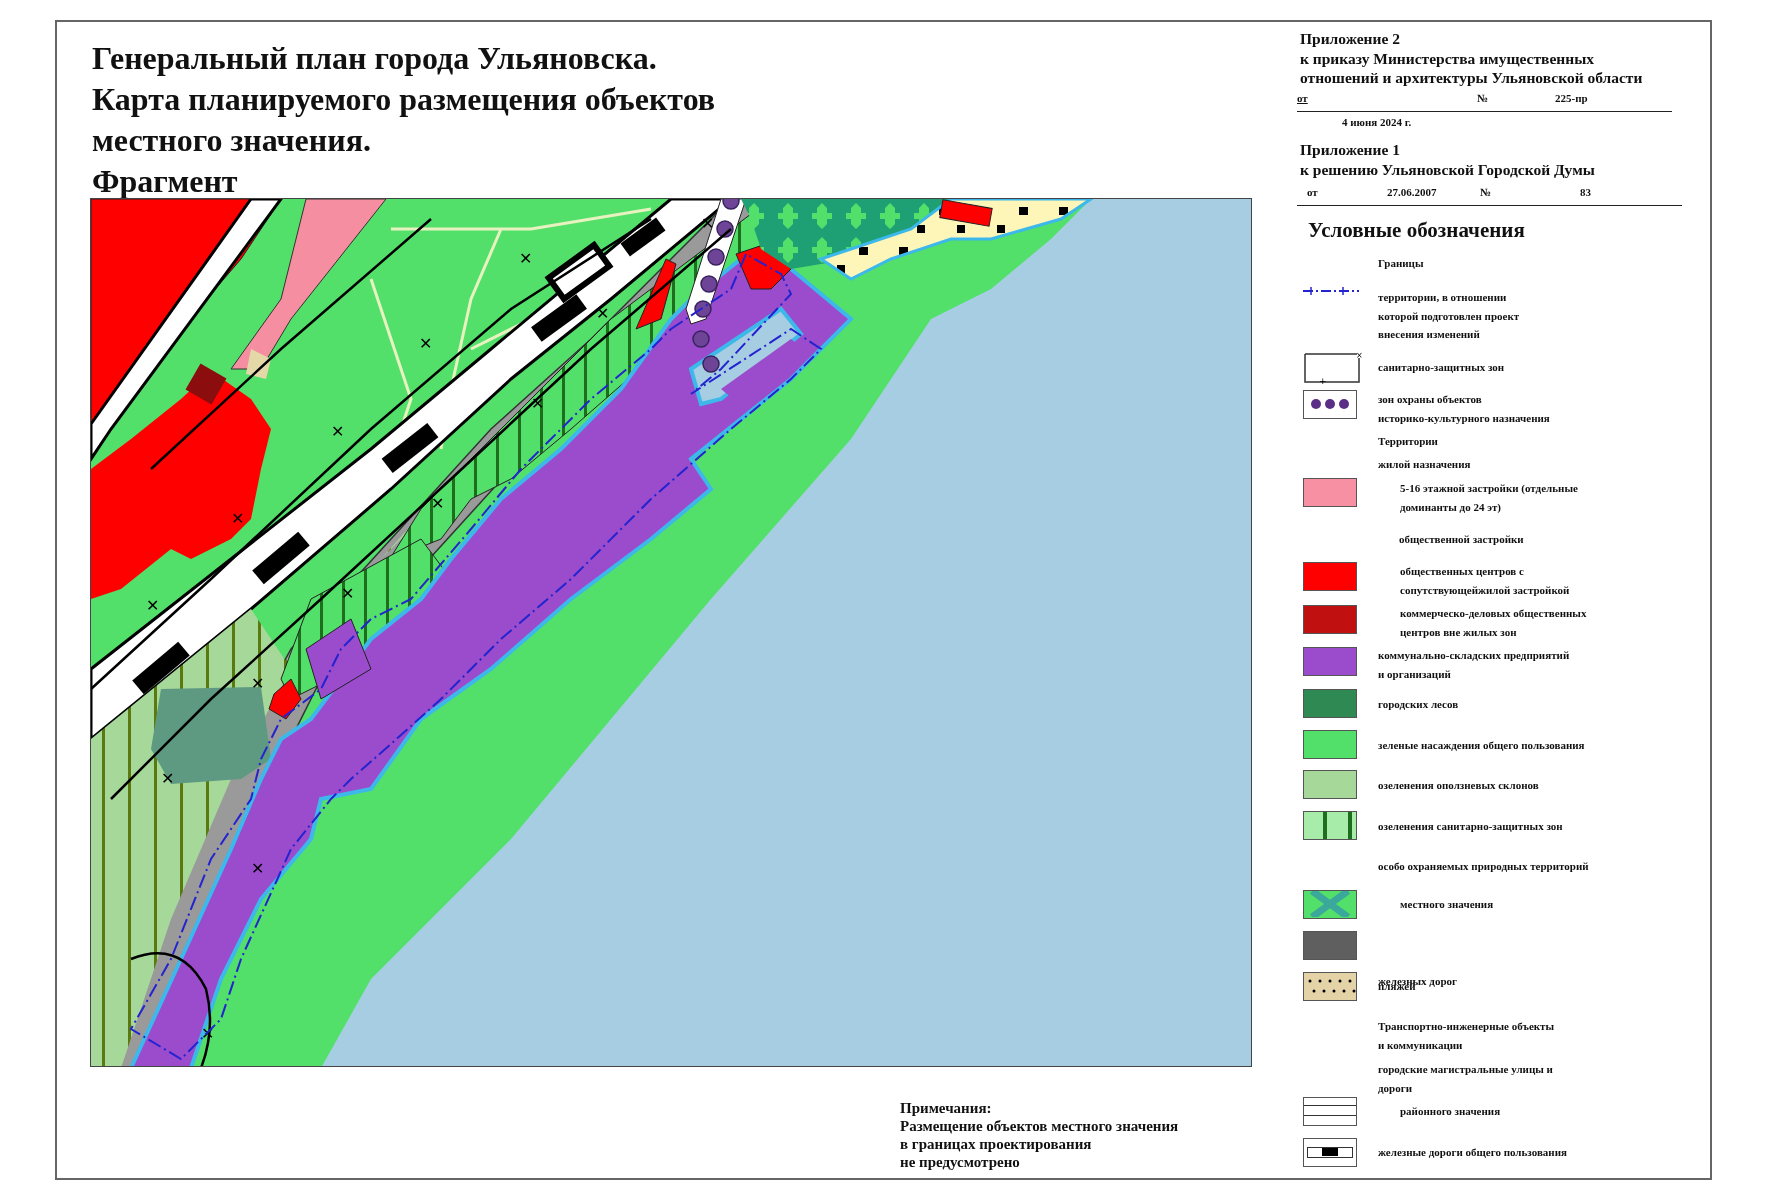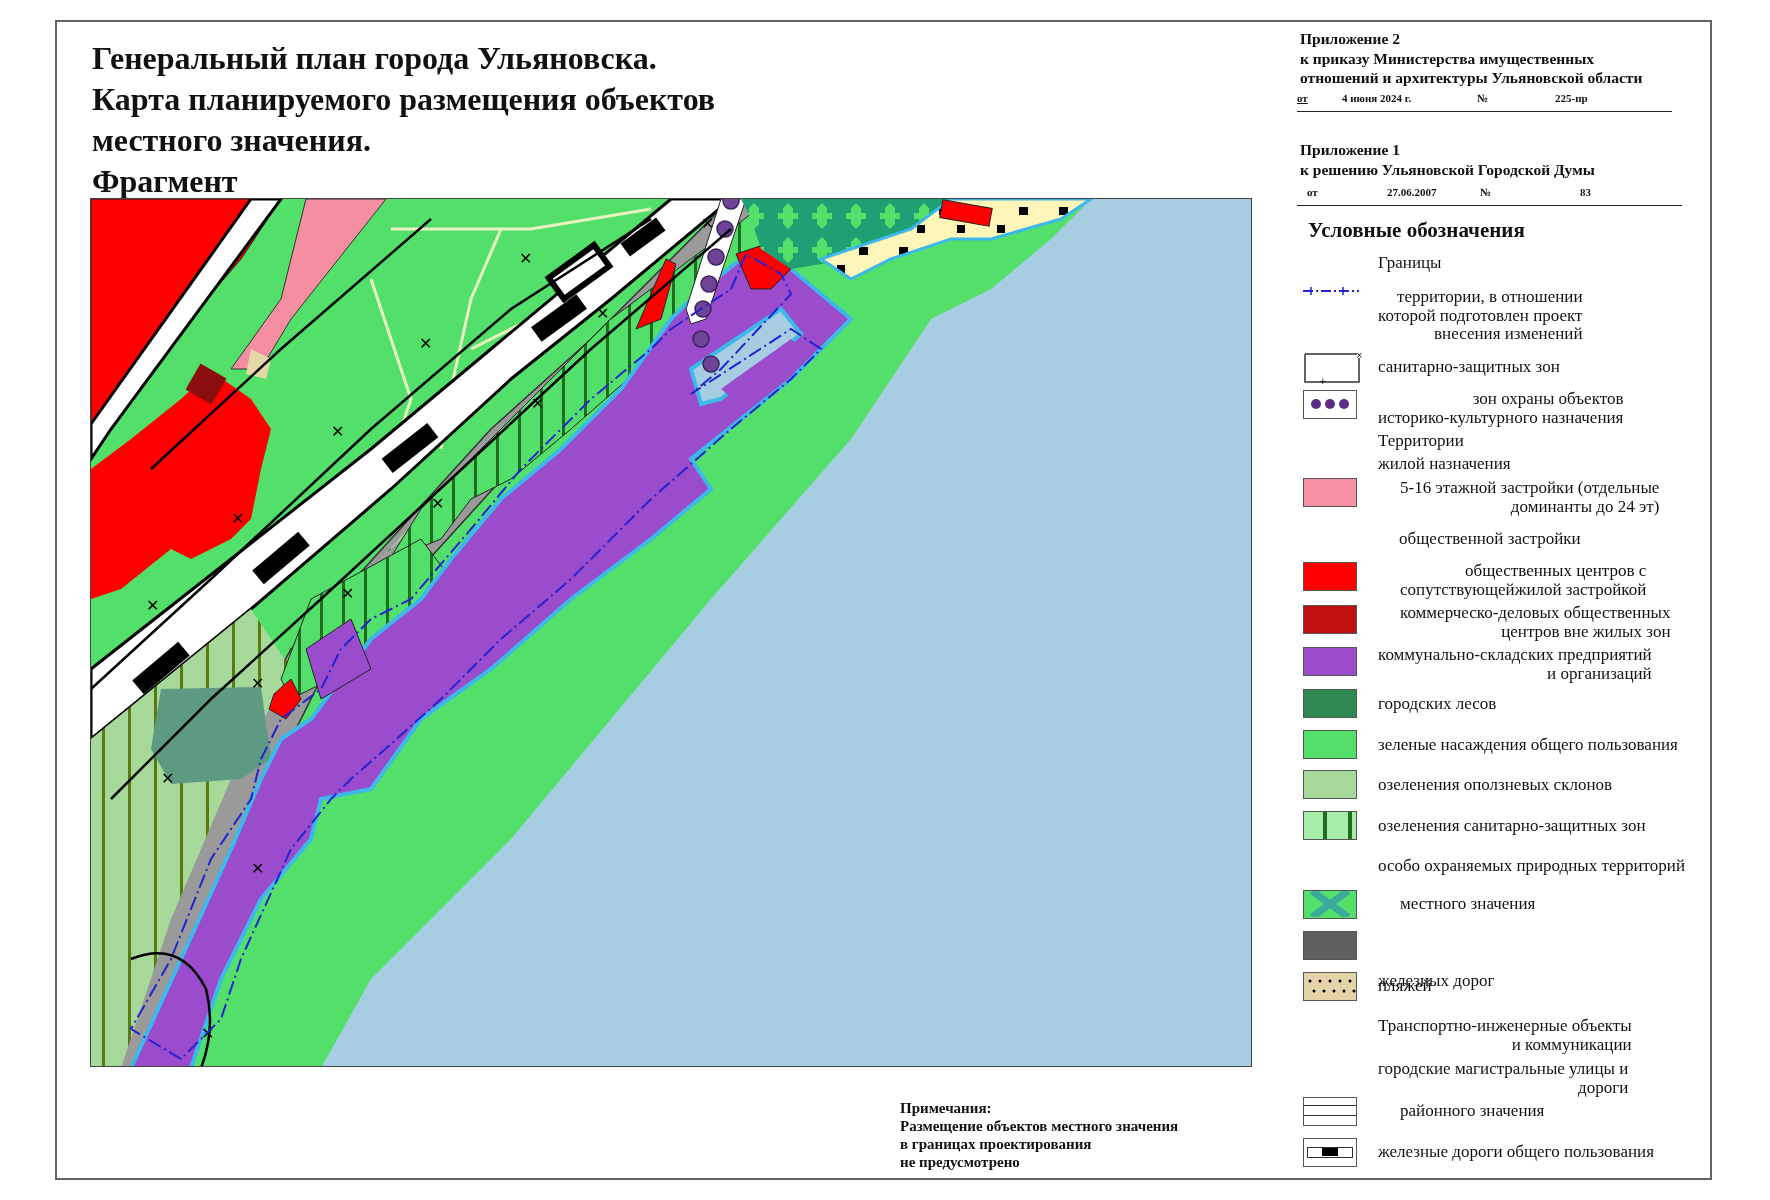--- a/index.html
+++ b/index.html
@@ -6,21 +6,21 @@
   body{width:1770px;height:1200px;position:relative;overflow:hidden;font-family:"Liberation Serif","DejaVu Serif",serif;color:#111;}
   .frame{position:absolute;left:55px;top:20px;width:1657px;height:1160px;border:2px solid #666;box-sizing:border-box;}
   .title{position:absolute;left:92px;top:38px;font-weight:bold;font-size:32px;line-height:41px;color:#111;}
   .title div{white-space:nowrap;}
   .map{position:absolute;left:90px;top:198px;width:1162px;height:869px;border:1px solid #444;box-sizing:border-box;overflow:hidden;background:#a7cde2;}
   .map svg{position:absolute;left:0;top:0;}
   .appx{position:absolute;left:1300px;font-weight:bold;font-size:15.5px;line-height:19.5px;white-space:nowrap;}
   .line{position:absolute;border-bottom:1.5px solid #222;font-weight:bold;font-size:11px;height:19px;}
   .line span{position:absolute;top:0;white-space:nowrap;}
   .legend-title{position:absolute;left:1308px;top:218px;font-weight:bold;font-size:21px;white-space:nowrap;}
-  .lg{position:absolute;font-weight:normal;font-size:17px;line-height:18.5px;white-space:nowrap;text-align:right;}
+  .lg{position:absolute;font-weight:bold;font-size:11px;line-height:18.5px;white-space:nowrap;}
   .sw{position:absolute;left:1303px;width:54px;height:29px;border:1.5px solid #555;box-sizing:border-box;}
   .note{position:absolute;left:900px;top:1099px;font-weight:bold;font-size:15px;line-height:18px;white-space:nowrap;}
 </style>
 </head>
 <body>
 
 <div class="frame"></div>
 
 <div class="title">
   <div>Генеральный план города Ульяновска.</div>
@@ -147,21 +147,21 @@
   </svg>
 </div>
 
 <div class="appx" style="top:29px;">
   <div>Приложение 2</div>
   <div>к приказу Министерства имущественных</div>
   <div>отношений и архитектуры Ульяновской области</div>
 </div>
 <div class="line" style="left:1297px;top:92px;width:375px;">
   <span style="left:0;text-decoration:underline;">от</span>
-  <span style="left:45px;">4 июня 2024 г.</span>
+  <span style="left:45px;margin-top:24px;">4 июня 2024 г.</span>
   <span style="left:180px;">№</span>
   <span style="left:258px;">225-пр</span>
 </div>
 
 <div class="appx" style="top:140px;">
   <div>Приложение 1</div>
   <div>к решению Ульяновской Городской Думы</div>
 </div>
 <div class="line" style="left:1297px;top:186px;width:385px;">
   <span style="left:10px;">от</span>

